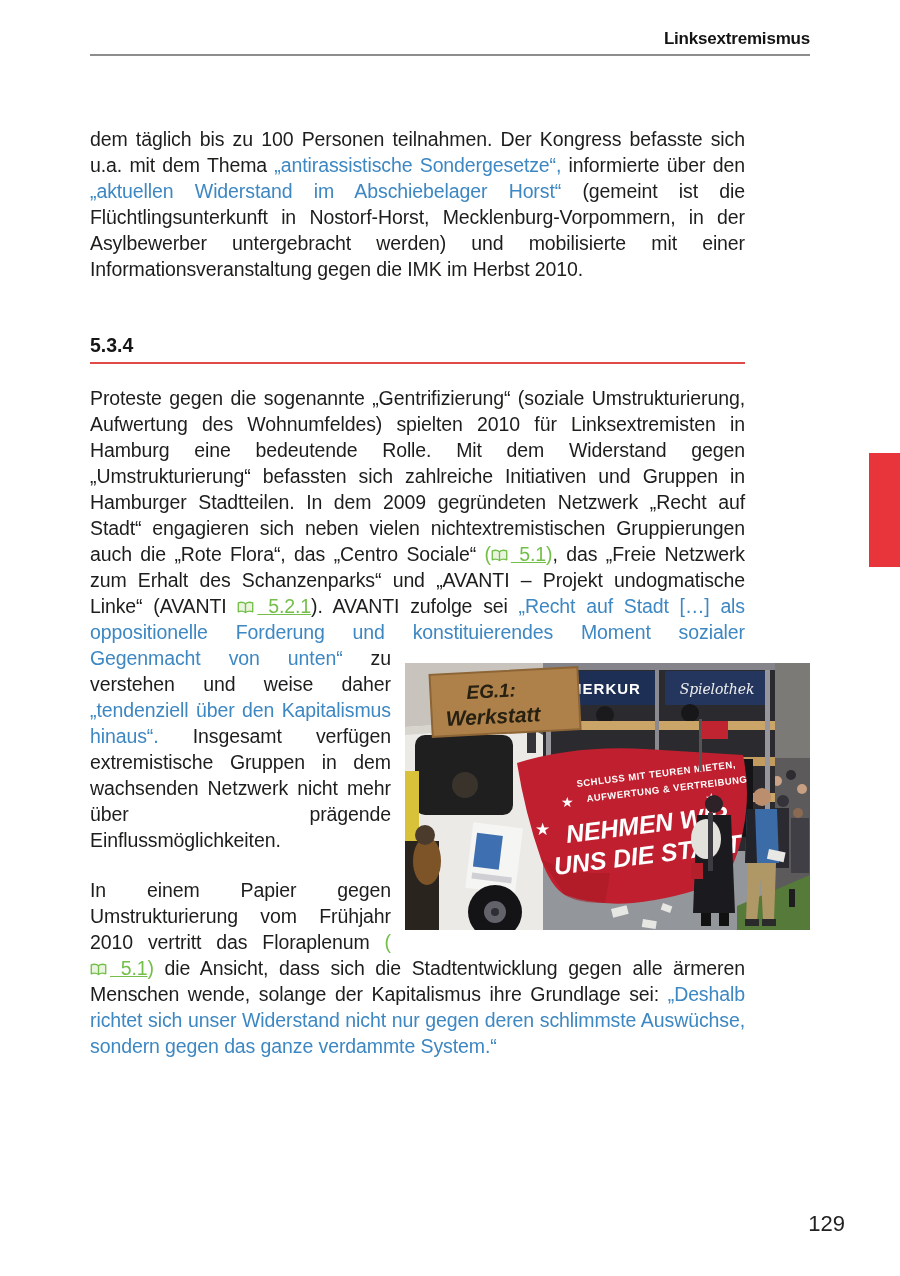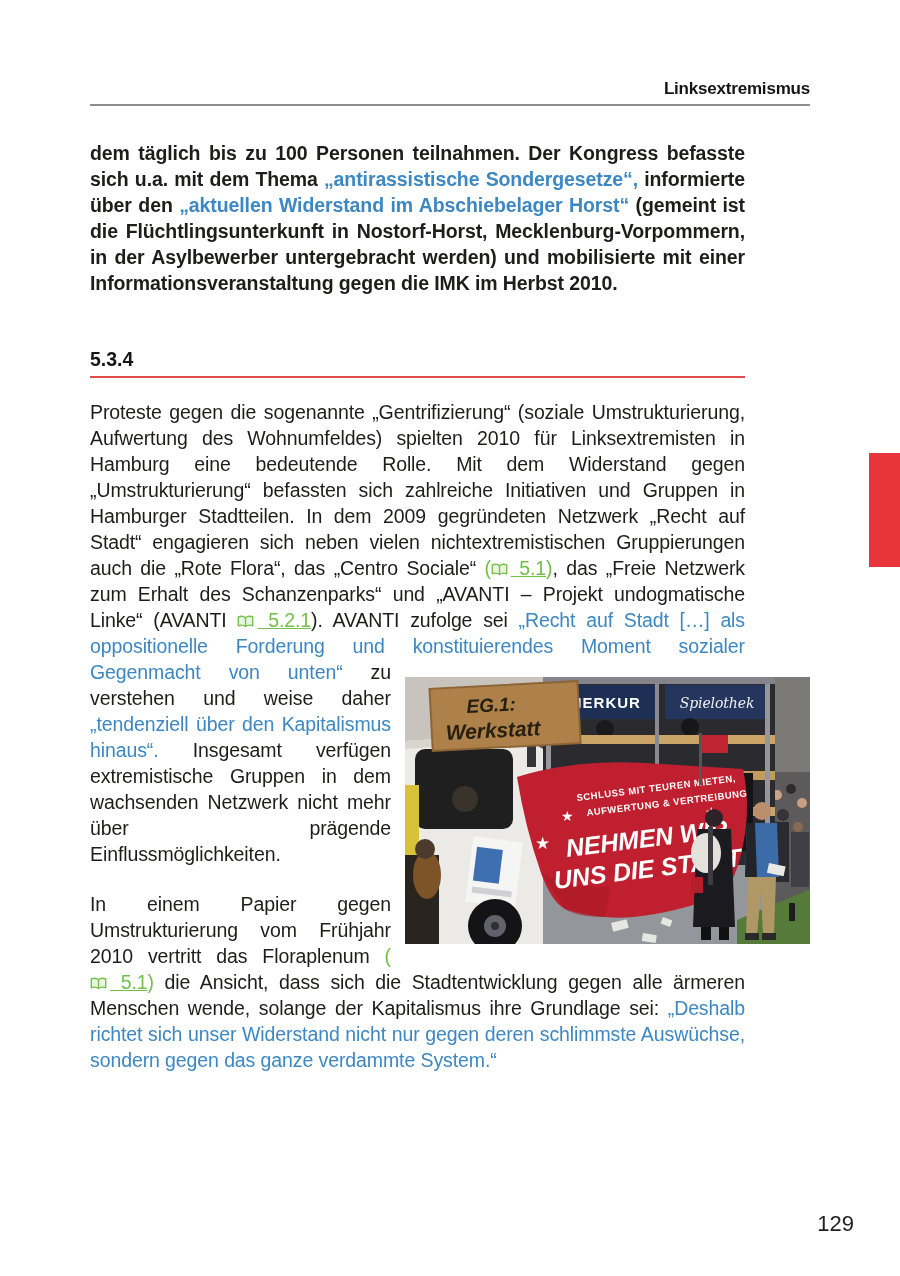--- a/index.html
+++ b/index.html
@@ -5,42 +5,42 @@
   html, body { margin: 0; padding: 0; background: #ffffff; }
   .page {
     position: relative;
     width: 900px;
     height: 1276px;
     background: #ffffff;
     overflow: hidden;
     font-family: "Liberation Sans", "DejaVu Sans", sans-serif;
     color: #1d1d1b;
   }
-  .header-block { width: 720px; margin-left: 90px; padding-top: 79px; }
+  .header-block { width: 720px; margin-left: 90px; padding-top: 29px; }
   .running-title {
     text-align: right;
     font-weight: bold;
     font-size: 17px;
     letter-spacing: -0.2px;
     color: #141414;
   }
   .header-rule { margin-top: 5px; height: 2px; background: #8d8d8d; }
 
   .content { width: 655px; margin-left: 90px; }
 
   .para {
     margin: 0;
     font-size: 19.5px;
     line-height: 26px;
     text-align: justify;
     hyphens: auto;
     -webkit-hyphens: auto;
     letter-spacing: -0.1px;
   }
-  .para-1 { margin-top: 34px; font-weight: bold; }
+  .para-1 { margin-top: 70px; }
   .para-2 { margin-top: 21px; }
   .para-3, .para-4 { margin-top: 24px; }
 
   .section-head {
     margin-top: 51px;
     display: flex;
     font-weight: bold;
     font-size: 19.5px;
     line-height: 25px;
     color: #161616;
@@ -66,21 +66,21 @@
   .photo-float svg { display: block; }
 
   .side-tab {
     position: absolute;
     left: 869px; top: 453px;
     width: 31px; height: 114px;
     background: var(--accent-red, #e8343b);
   }
   .page-number {
     position: absolute;
-    top: 1211px; right: 46px;
+    top: 1211px; right: 55px;
     font-size: 22px;
     color: #222222;
   }
 </style>
 </head>
 <body>
 
 <div class="page">
 
   <div class="header-block">

